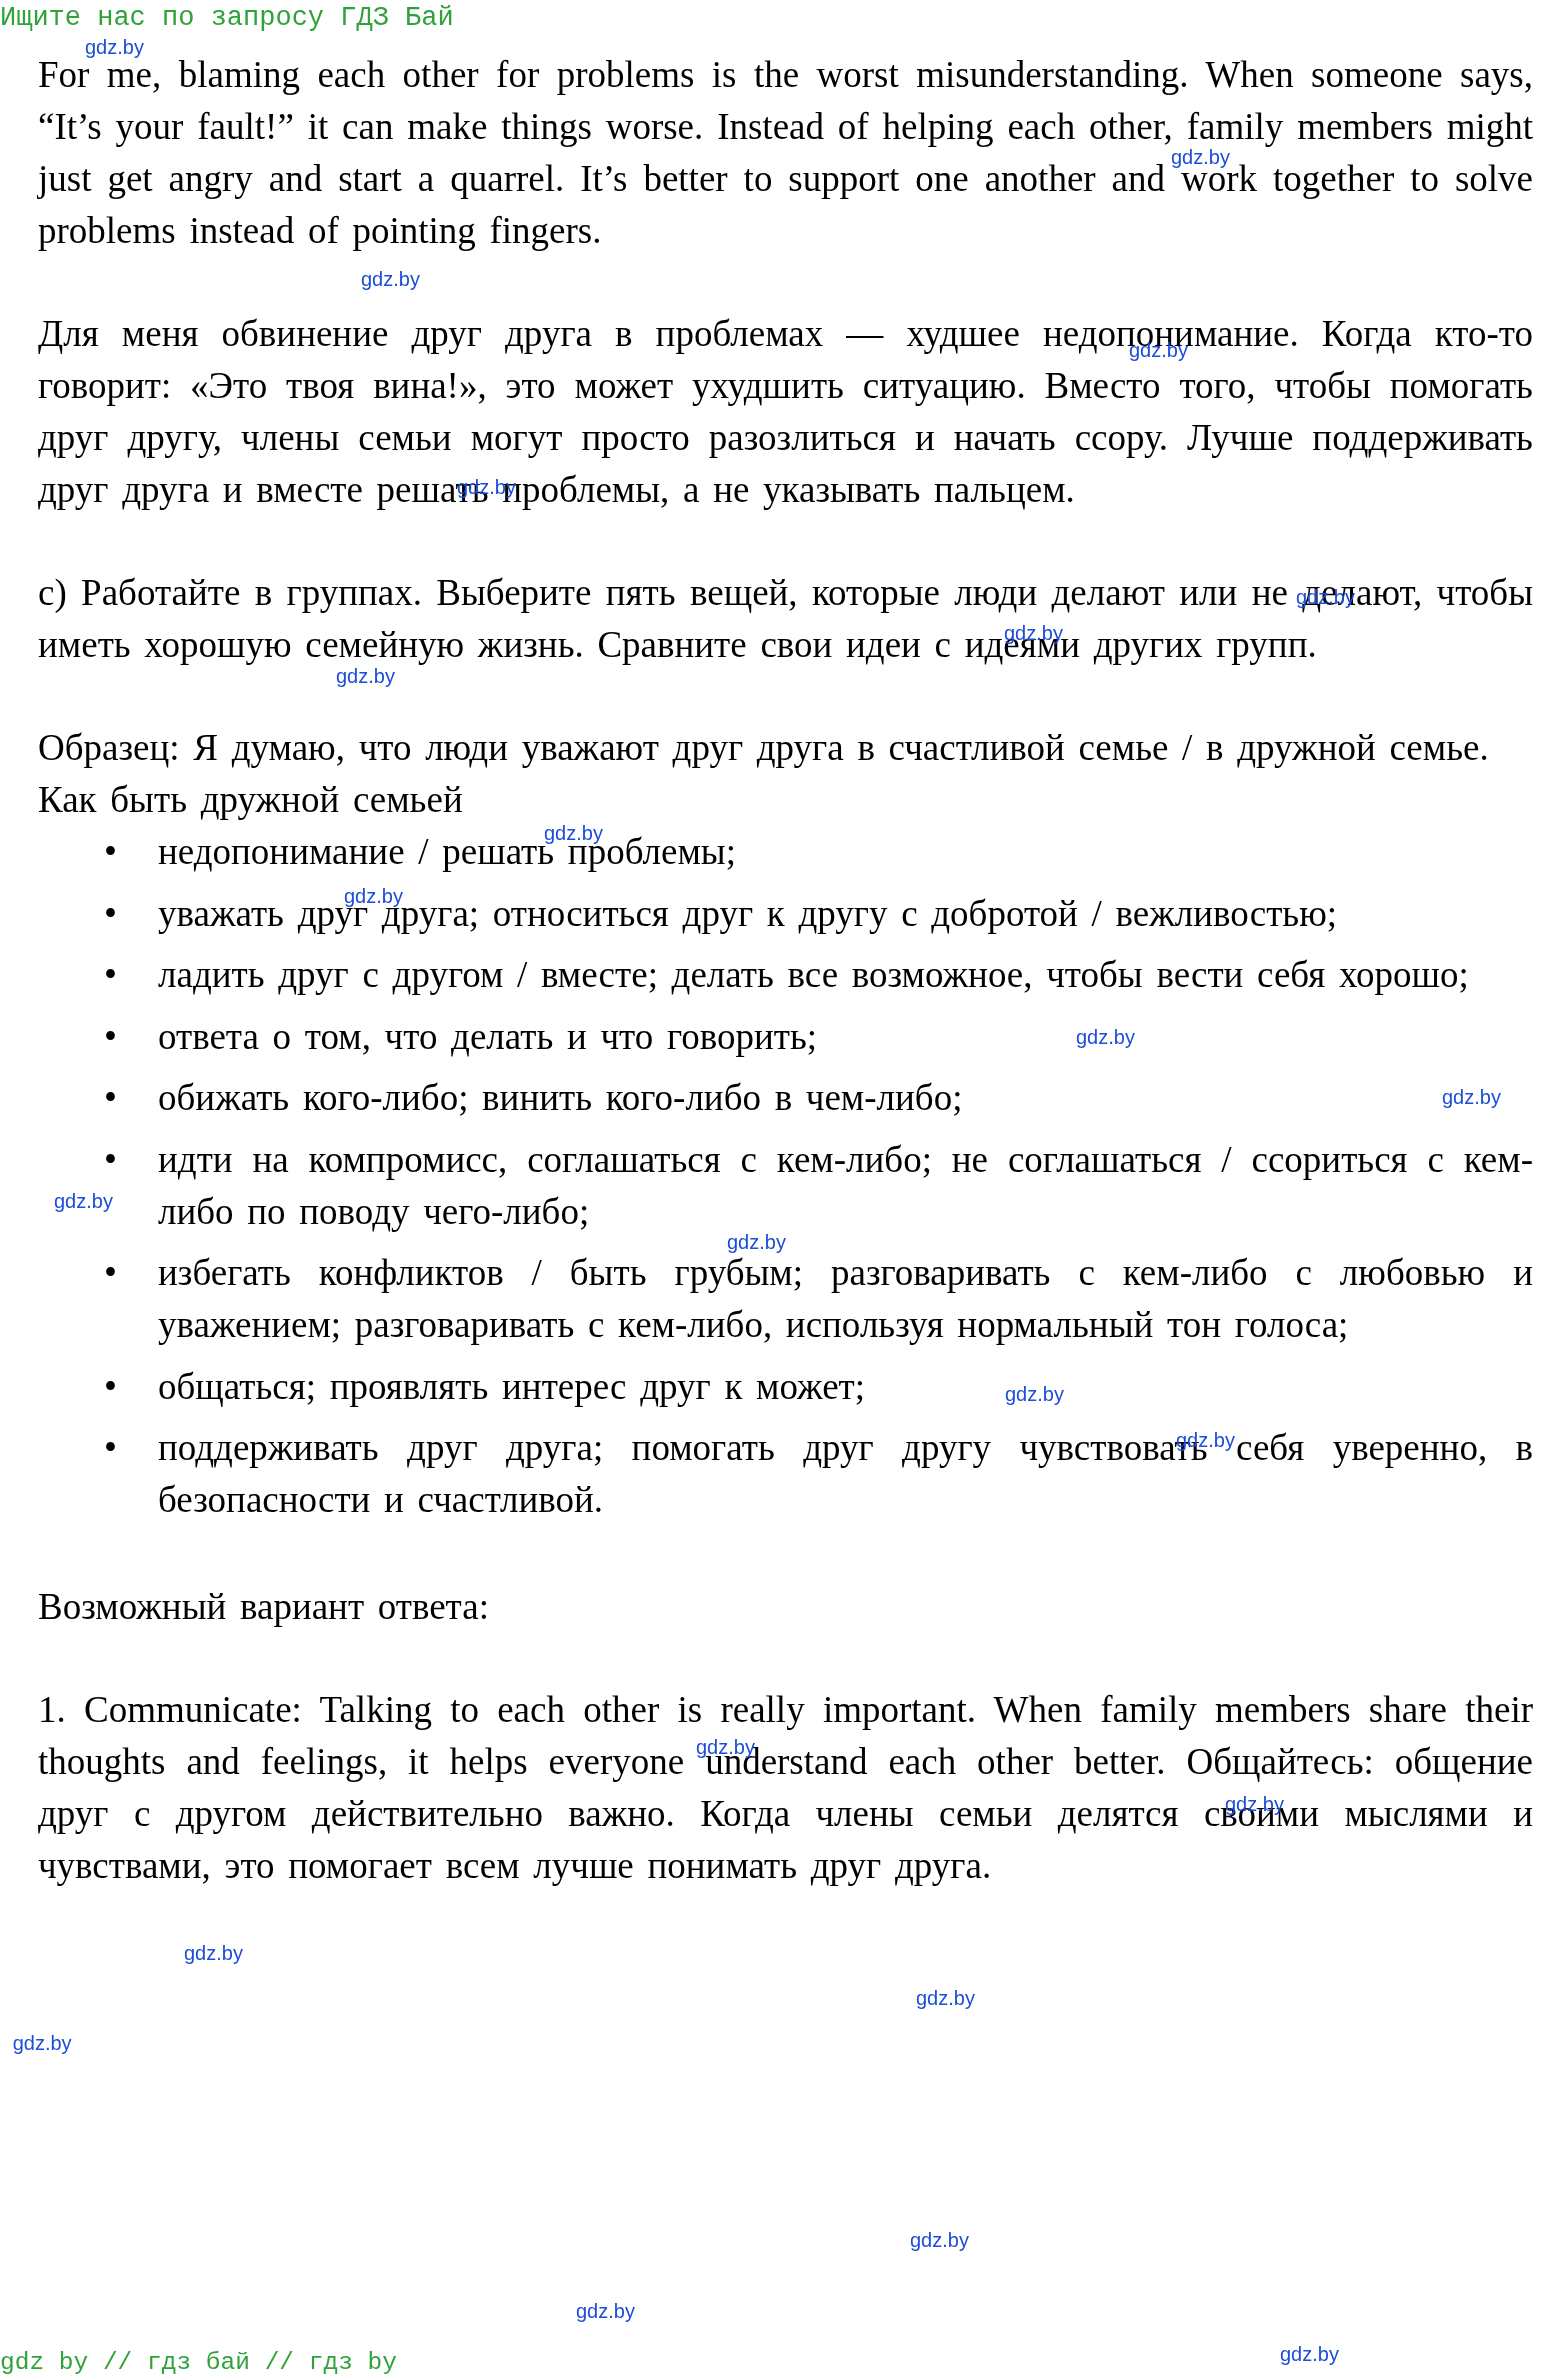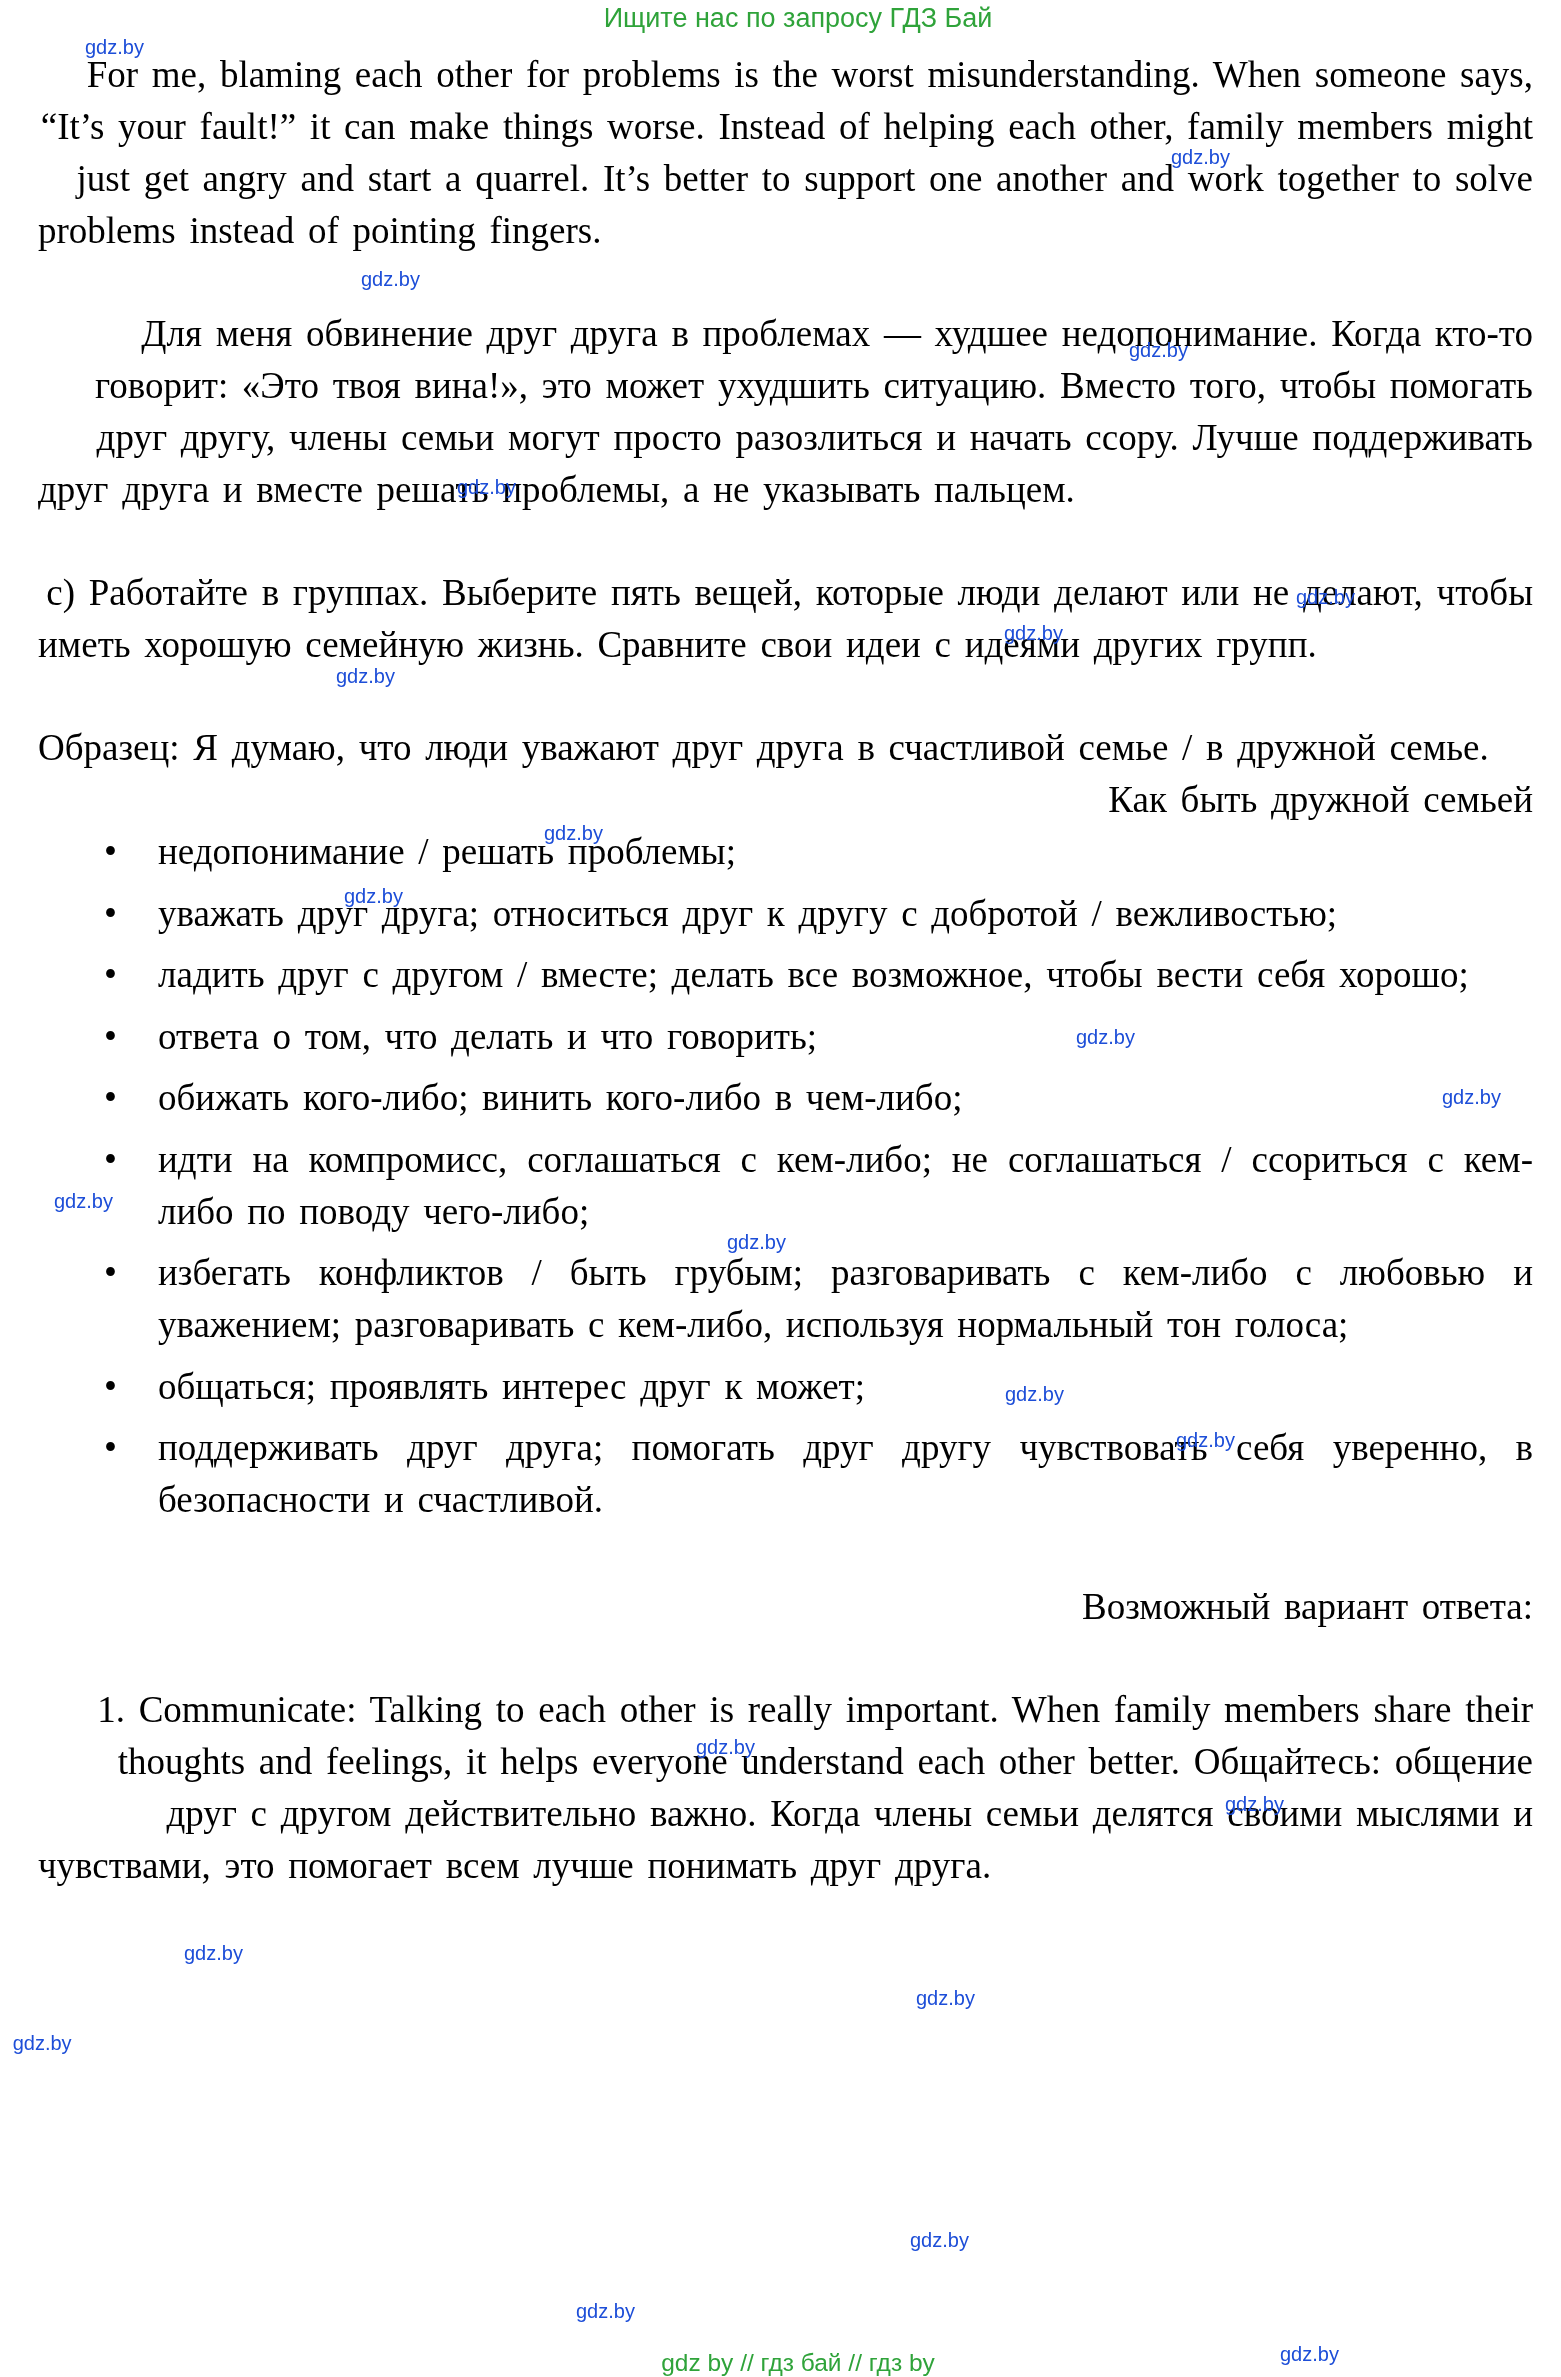--- a/index.html
+++ b/index.html
@@ -12,37 +12,35 @@
     font-family: "Liberation Serif", serif;
     font-size: 37px;
     line-height: 52px;
     color: #000000;
     overflow: hidden;
   }
   .promo {
     position: absolute;
     left: 0;
     width: 100%;
-    text-align: center;
-    font-family: Liberation Sans, sans-serif;
+    text-align: left;
+    font-family: Liberation Mono, monospace;
     color: #2fa33a;
-    padding-left: 34px;
   }
   .promo.top { top: 1.6px; font-size: 27px; line-height: 32px; }
   .promo.bottom { bottom: 0; font-size: 24.5px; line-height: 28.5px; }
   .content {
     position: absolute;
     left: 38px;
     right: 29px;
     top: 49px;
   }
   p.para {
     margin: 0 0 51px 0;
     word-spacing: 0.12em;
-    text-align: right;
   }
   .justify {
     text-align: justify;
     text-align-last: left;
   }
   p.sample { margin-bottom: 0; }
   p.list-title { margin-bottom: 0; }
   ul.bullet-list {
     list-style: none;
     margin: 0 0 55px 0;

